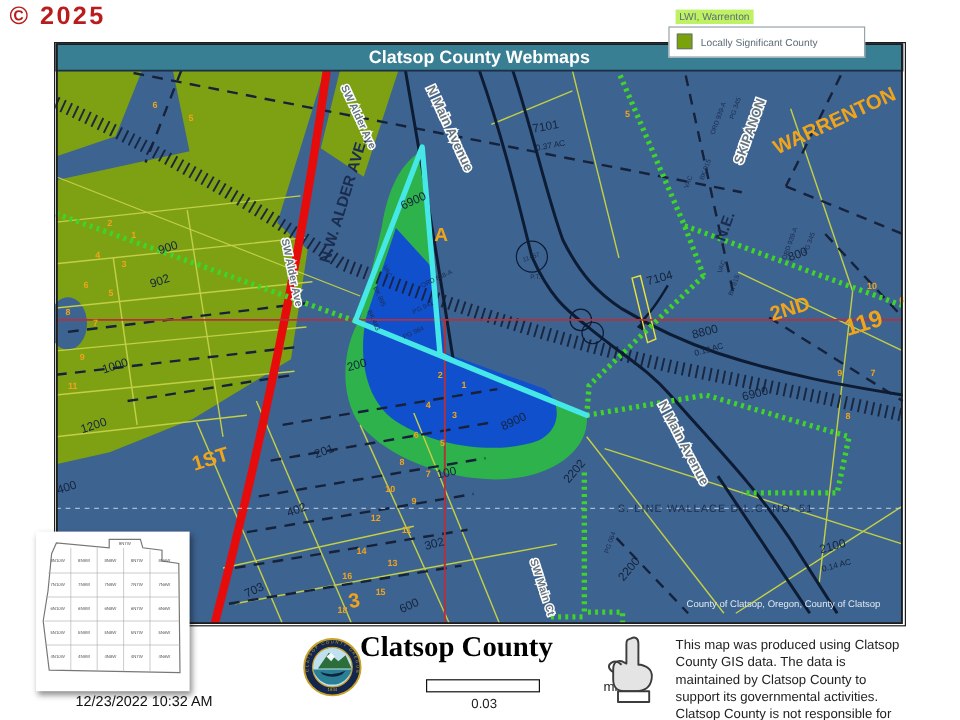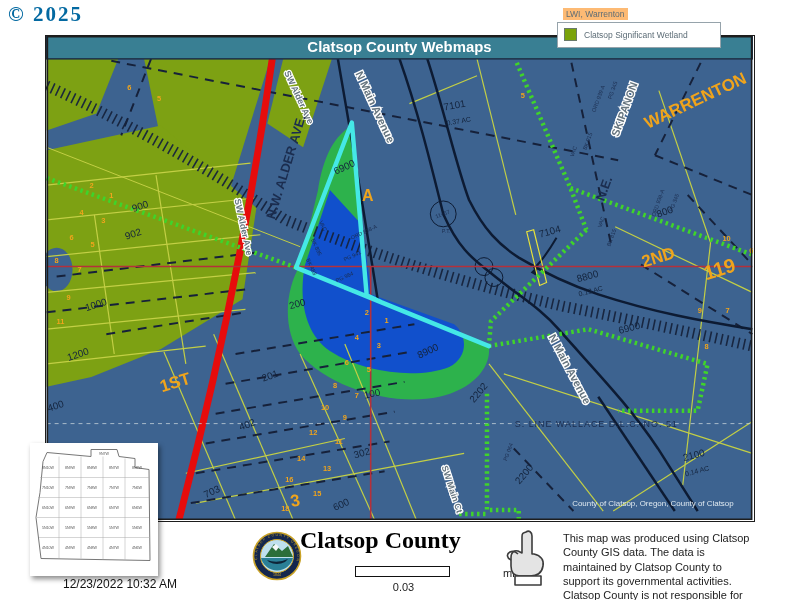--- a/index.html
+++ b/index.html
@@ -1,26 +1,26 @@
 <!DOCTYPE html>
 <html><head>
 <meta charset="utf-8">
 <style>
   html,body{margin:0;padding:0;background:#fff;width:800px;height:600px;
     font-family:"Liberation Sans",sans-serif;position:relative;overflow:hidden;}
   .abs{position:absolute;}
   
-  .watermark{left:8px;top:2px;font-family:Liberation Serif, serif;font-weight:bold;
-    font-size:21px;color:#0369a1;letter-spacing:2px;text-shadow:1px 1px 0 #fff;}
+  .watermark{left:8px;top:2px;font-family:Liberation Sans, sans-serif;font-weight:bold;
+    font-size:21px;color:#b91c1c;letter-spacing:2px;text-shadow:1px 1px 0 #fff;}
   
   .map-frame{left:45px;top:35px;width:710px;height:487px;border:1.5px solid #1d1d1d;box-sizing:border-box;}
   .map-frame svg{display:block;}
   
   .legend{left:557px;top:8px;width:164px;font-size:8.5px;color:#5c6c76;z-index:5;}
-  .legend .lg-title{margin:0 0 2px 6px;background:#fdba74;display:inline-block;padding:1px 3px;}
+  .legend .lg-title{margin:0 0 2px 6px;background:#bef264;display:inline-block;padding:1px 3px;}
   .legend .lg-box{background:#fff;border:1px solid #96a3ab;padding:3px 6px 4px 6px;}
   .legend .lg-row{display:flex;align-items:center;margin:2px 0;}
   .legend .swatch{width:13px;height:13px;margin-right:7px;border:1px solid #6a7a6a;box-sizing:border-box;}
   
   .inset-card{left:30px;top:443px;width:128px;height:133px;background:#fff;
     box-shadow:2px 3px 5px rgba(0,0,0,.45);z-index:6;padding:1px;box-sizing:border-box;}
   .inset-date{left:38px;top:577px;font-size:12px;color:#111;z-index:6;margin-left:25px;}
   
   .county-title{left:300px;top:527px;width:220px;text-align:left;
     font-family:"Liberation Serif",serif;font-weight:bold;font-size:24px;color:#000;}
@@ -258,21 +258,21 @@
   <text class="t-header" x="355" y="16.5" text-anchor="middle">Clatsop County Webmaps</text>
   <rect x="0.75" y="0.75" width="708.5" height="485.5" fill="none" stroke="#1d1d1d" stroke-width="1.5"></rect>
 </svg>
 </div>
 
 <div class="abs legend">
   <div class="lg-title">LWI, Warrenton</div>
   <div class="lg-box">
     <div class="lg-row">
       <span class="swatch" style="background:#7aa30a"></span>
-      <span>Clatsop Significant Wetland</span>
+      <span>Locally Significant County</span>
     </div>
   </div>
 </div>
 
 <div class="abs inset-card">
   <svg width="124" height="129" viewBox="0 0 124 122" xmlns="http://www.w3.org/2000/svg">
     <path d="M12,14 L16,5 L60,9 L60,2 L86,2 L88,9 L104,11 L104,20 L118,22 L119,113 L10,111 L5,70 L9,45 Z" fill="#fff" stroke="#777" stroke-width="1"></path>
     <g stroke="#aaa" stroke-width="0.5">
       <line x1="28" y1="9" x2="28" y2="111"></line>
         <line x1="50" y1="9" x2="50" y2="111"></line>

